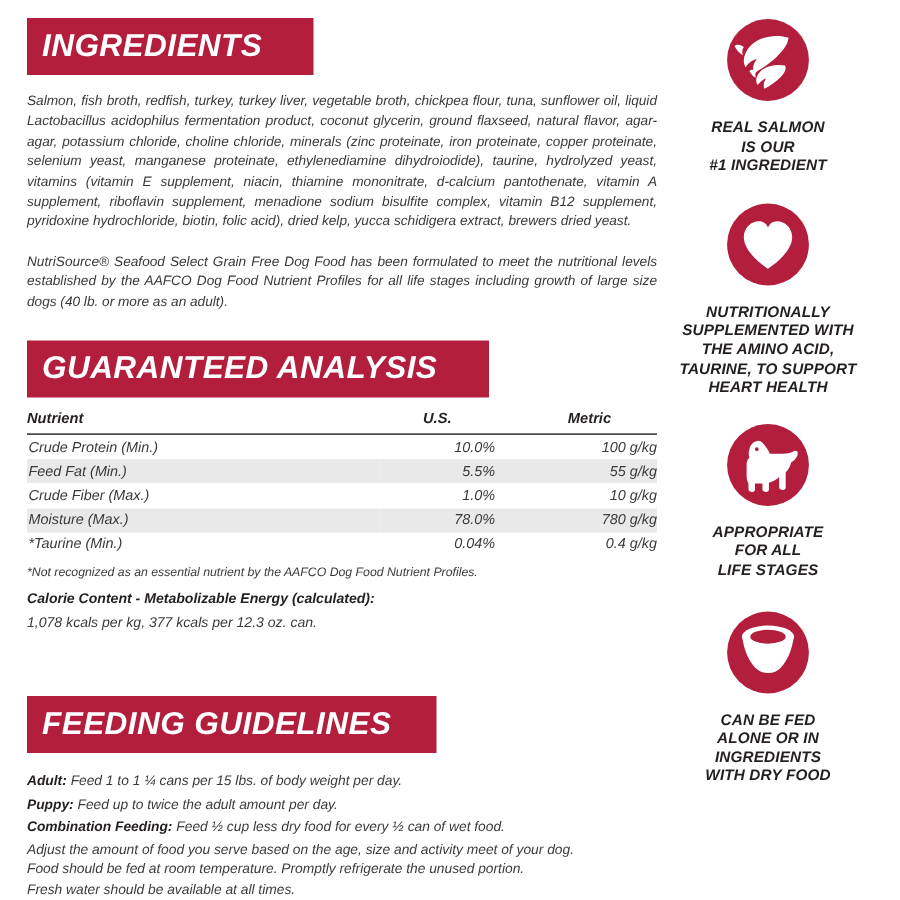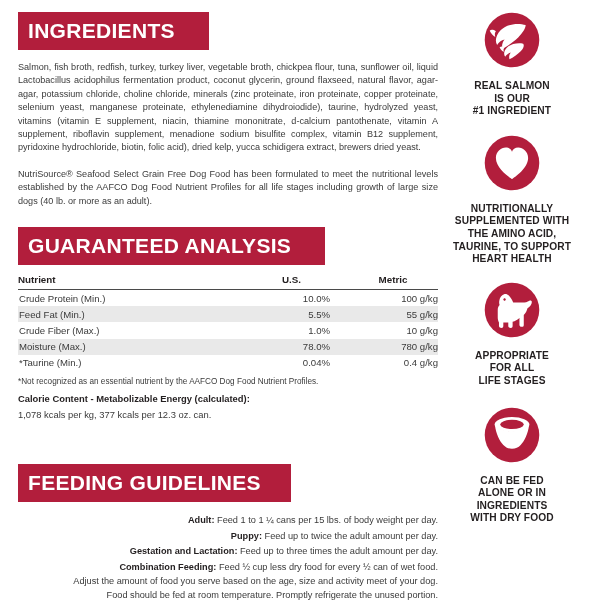--- a/index.html
+++ b/index.html
@@ -11,20 +11,21 @@
     font-family: "Liberation Sans", sans-serif;
     color: #231f20;
     overflow: hidden;
   }
 
   .page {
     position: relative;
     width: 504px;
     height: 600px;
     display: flex;
+    font-style: italic;
   }
 
   
   .left-col {
     width: 452px;
     padding: 12px 0 0 18px;
   }
 
   .section-bar {
     display: inline-block;
@@ -109,21 +110,20 @@
 
   
   .fg-section { margin-top: 32px; }
 
   .fg-lines { margin-top: 11px; width: 420px; }
 
   .fg-line {
     font-size: 9.2px;
     line-height: 15.6px;
     color: #3a3a3a;
-    text-align: right;
   }
 
   .fg-line b { color: #231f20; font-weight: bold; }
 
   .fg-line.tight { line-height: 13.6px; }
 
   
   .right-col {
     width: 148px;
     padding-top: 9px;
@@ -222,23 +222,20 @@
 
     <div class="fg-section">
       <div class="section-bar bar-feeding">FEEDING GUIDELINES</div>
 
       <div class="fg-lines">
         <div class="fg-line">
           <b>Adult:</b><span> Feed 1 to 1 ¼ cans per 15 lbs. of body weight per day.</span>
         </div>
         <div class="fg-line">
           <b>Puppy:</b><span> Feed up to twice the adult amount per day.</span>
-        </div>
-        <div class="fg-line">
-          <b>Gestation and Lactation:</b><span> Feed up to three times the adult amount per day.</span>
         </div>
         <div class="fg-line">
           <b>Combination Feeding:</b><span> Feed ½ cup less dry food for every ½ can of wet food.</span>
         </div>
         <div class="fg-line tight">Adjust the amount of food you serve based on the age, size and activity meet of your dog.</div>
         <div class="fg-line tight">Food should be fed at room temperature. Promptly refrigerate the unused portion.</div>
         <div class="fg-line tight">Fresh water should be available at all times.</div>
       </div>
     </div>
 

